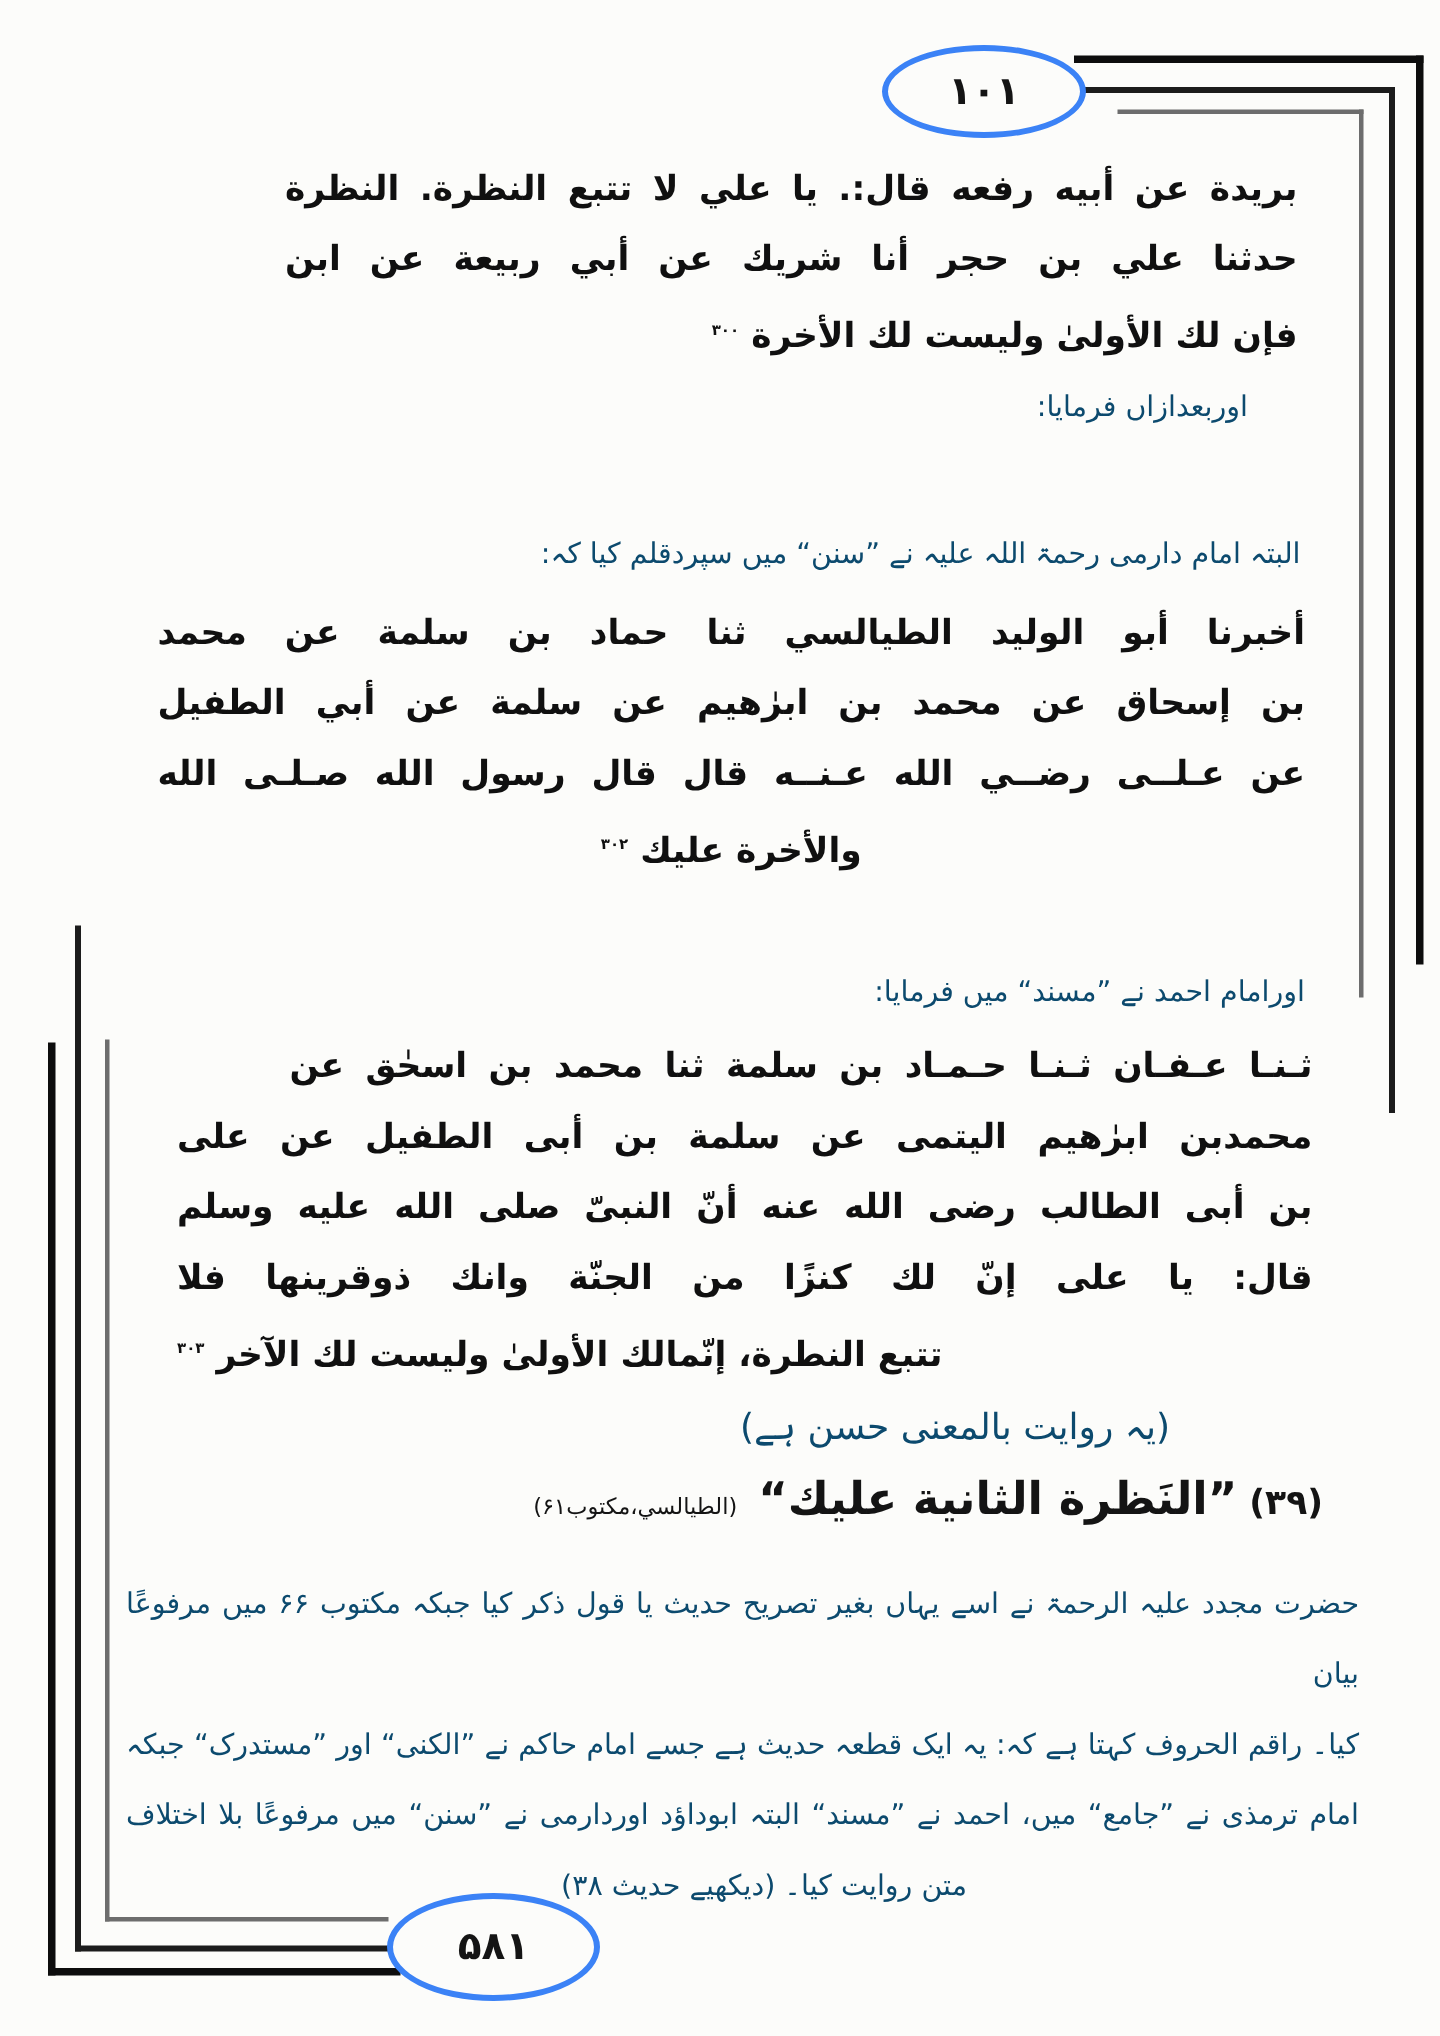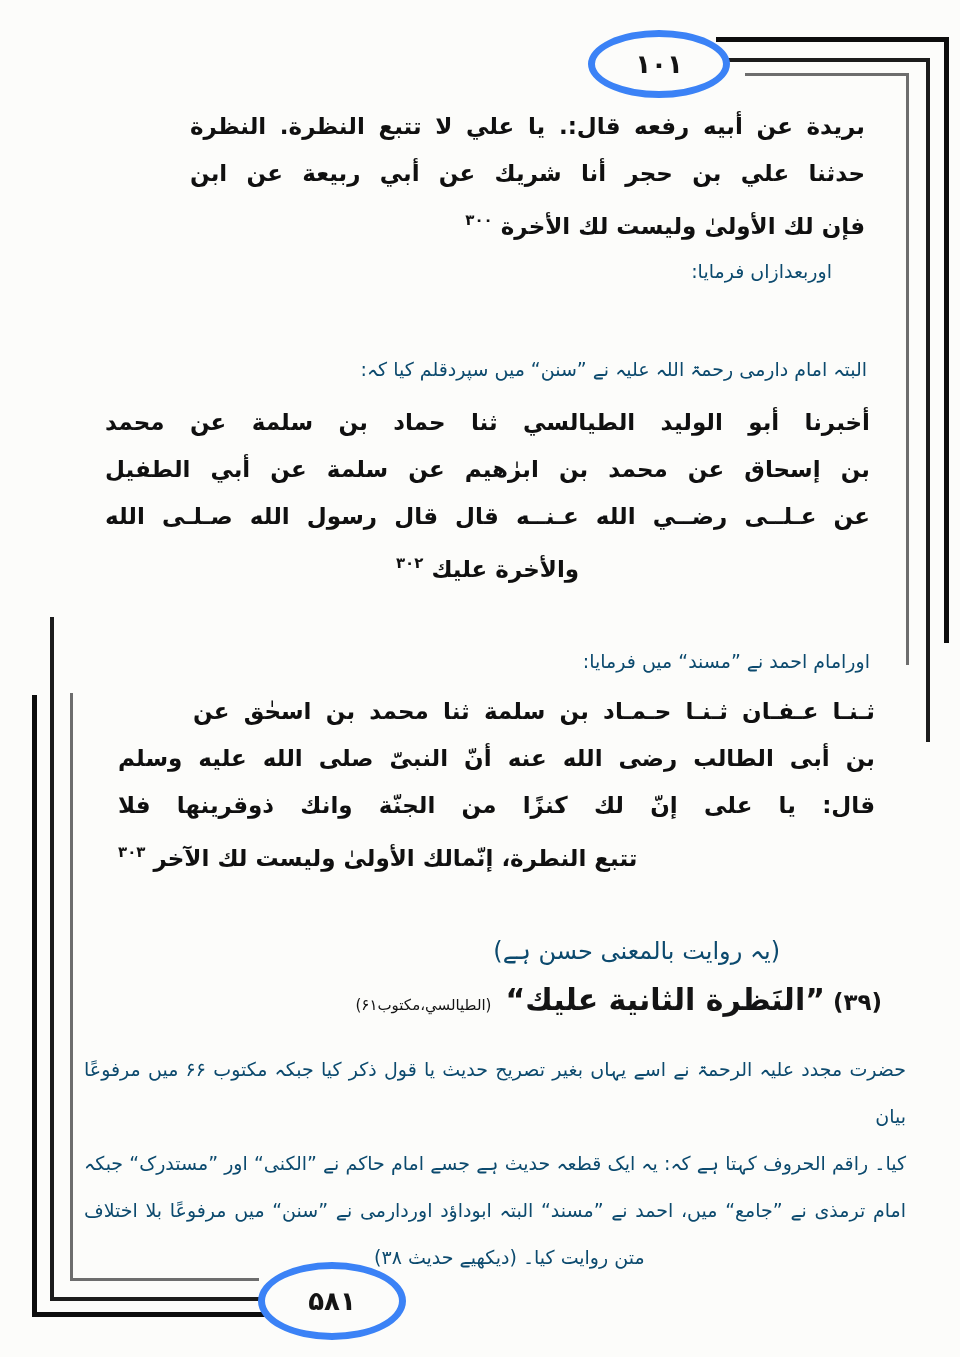--- a/index.html
+++ b/index.html
@@ -16,37 +16,37 @@
   .frame{position:absolute;z-index:1;}
   .tr1{top:37px;left:716px;width:228px;height:601px;border-top:5px solid #0d0d0d;border-right:5px solid #0d0d0d;}
   .tr2{top:58px;left:716px;width:210px;height:680px;border-top:4px solid #1c1c1c;border-right:4px solid #1c1c1c;}
   .tr3{top:73px;left:745px;width:161px;height:589px;border-top:3px solid #6d6d6d;border-right:3px solid #6d6d6d;}
   .bl1{top:695px;left:32px;width:230px;height:617px;border-left:5px solid #0d0d0d;border-bottom:5px solid #0d0d0d;}
   .bl2{top:617px;left:50px;width:208px;height:680px;border-left:4px solid #1c1c1c;border-bottom:4px solid #1c1c1c;}
   .bl3{top:693px;left:70px;width:186px;height:585px;border-left:3px solid #6d6d6d;border-bottom:3px solid #6d6d6d;}
   
   .oval{
     position:absolute;z-index:3;
-    border:7px solid #3b82f6;border-radius:50%;
+    border:4px solid #3b82f6;border-radius:50%;
     background:#fcfcfa;
     display:flex;align-items:center;justify-content:center;
     font-weight:bold;font-size:26px;letter-spacing:2px;
   }
   .oval-top{left:588px;top:30px;width:128px;height:54px;}
   .oval-bottom{left:258px;top:1262px;width:134px;height:64px;}
   
   .blk{position:absolute;z-index:2;direction:rtl;}
   .ar{font-weight:bold;font-size:23px;line-height:47px;color:#101010;}
   .ur{font-size:19px;line-height:40px;color:#0c4a6e;font-weight:500;}
   .line{white-space:nowrap;}
   .stretch{white-space:normal;text-align:justify;text-align-last:justify;}
   .right{text-align:right;}
   .center{text-align:center;}
   .leftal{text-align:left;}
-  .fn{font-size:15px;vertical-align:super;letter-spacing:1px;margin-top:21px;}
+  .fn{font-size:10px;vertical-align:super;letter-spacing:1px;margin-top:21px;}
   #hadith1{top:103px;right:95px;left:190px;}
   #urdu1{top:251px;right:128px;left:300px;text-align:right;}
   #hadith2{top:297px;right:95px;left:238px;}
   #urdu2{top:349px;right:93px;left:250px;text-align:right;}
   #hadith3{top:399px;right:90px;left:105px;}
   #urdu3{top:641px;right:90px;left:350px;text-align:right;}
   #hadith4{top:688px;right:85px;left:118px;}
   #hadith4 .indent1{padding-left:75px;}
   #urdu-note{top:931px;left:300px;right:180px;font-size:24px;}
   #section-heading{top:982px;right:78px;left:300px;text-align:right;}
@@ -96,20 +96,21 @@
     <div class="line stretch"><span>عن عـلــى رضــي الله عـنــه قال قال رسول الله صـلـى الله</span></div>
     <div class="line center"><span>والأخرة عليك</span> <span class="fn">٣٠٢</span></div>
   </div>
 
   <div id="urdu3" class="blk ur">
     <span>اورامام احمد نے ”مسند“ میں فرمایا:</span>
   </div>
 
   <div id="hadith4" class="blk ar">
     <div class="line stretch indent1"><span>ثـنـا عـفـان ثـنـا حـمـاد بن سلمة ثنا محمد بن اسحٰق عن</span></div>
+    <div class="line stretch"><span>محمدبن ابرٰهيم اليتمى عن سلمة بن أبى الطفيل عن على</span></div>
     <div class="line stretch"><span>بن أبى الطالب رضى الله عنه أنّ النبىّ صلى الله عليه وسلم</span></div>
     <div class="line stretch"><span>قال: يا على إنّ لك كنزًا من الجنّة وانك ذوقرينها فلا</span></div>
     <div class="line leftal"><span>تتبع النطرة، إنّمالك الأولىٰ وليست لك الآخر</span> <span class="fn">٣٠٣</span></div>
   </div>
 
   <div id="urdu-note" class="blk ur">
     <span>(یہ روایت بالمعنی حسن ہے)</span>
   </div>
 
   <div id="section-heading" class="blk">

